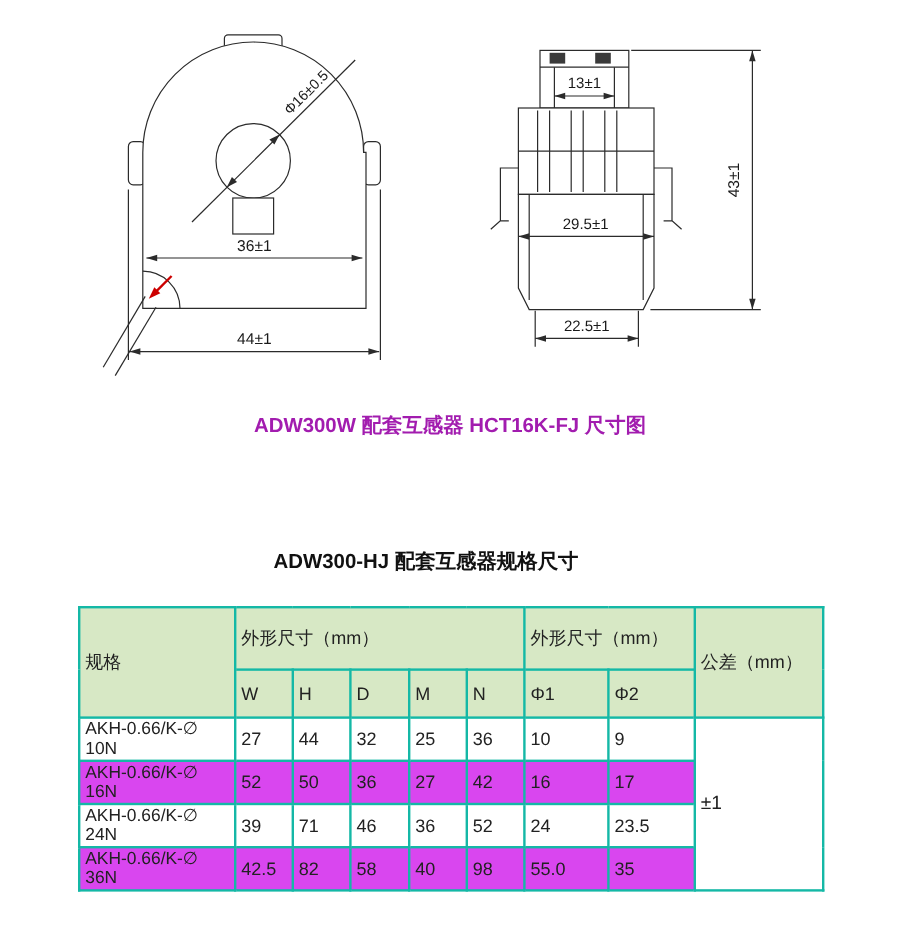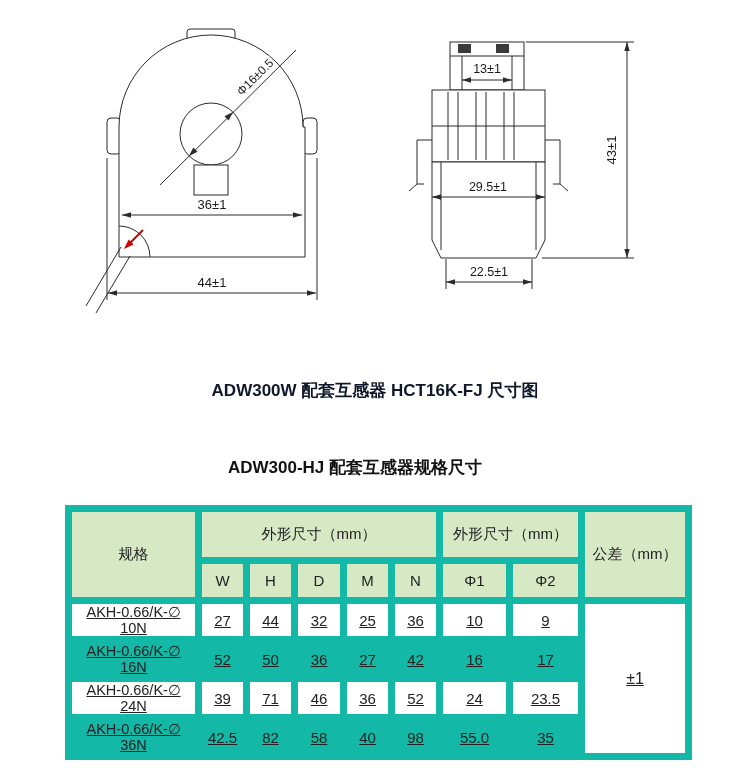--- a/index.html
+++ b/index.html
@@ -8,33 +8,33 @@
     width: 750px; height: 777px;
     font-family: "Liberation Sans", "DejaVu Sans", sans-serif;
     color: #1a1a1a;
   }
   .page { position: relative; width: 750px; height: 777px; background: #fff; overflow: hidden; }
 
   .drawing-svg { position: absolute; top: 0; left: 0; }
   svg text { font-family: "Liberation Sans", "DejaVu Sans", sans-serif; fill: #1a1a1a; }
 
   .caption-1 { position: absolute; top: 343px; left: 0; width: 750px; text-align: center;
-               font-size: 17px; font-weight: 600; color: #0f172a; margin-top: 36px; }
+               font-size: 17px; font-weight: 600; color: #a21caf; }
   .title-2  { position: absolute; top: 456px; left: 0; width: 710px; text-align: center;
                font-size: 17px; font-weight: 600; color: #111; }
 
   table.spec { position: absolute; top: 505px; left: 65px; width: 620px;
                border-collapse: collapse; table-layout: fixed; font-size: 15px; color: #222; }
-  table.spec td { border: 7px solid #14b8a6; text-align: center; vertical-align: middle;
+  table.spec td { border: 2px solid #14b8a6; vertical-align: middle;
                   padding: 0 4px; background: #ffffff; }
   tr.hdr td { background: #d7e8c5; font-weight: 400; }
   tr.h1 { height: 52px; }
   tr.h2 { height: 40px; }
-  tr.data { height: 36px; text-decoration: underline; }
-  tr.row-g td { background: #14b8a6; }
+  tr.data { height: 36px; }
+  tr.row-g td { background: #d946ef; }
   td.spec-cell { text-align: left; padding-left: 9px; font-size: 14.5px; }
   td.tol-cell { background: #ffffff !important; font-size: 16px; }
 </style>
 </head>
 <body>
 
 <div class="page">
 
   <svg class="drawing-svg" width="750" height="335" viewBox="0 0 750 335">
     <defs>

